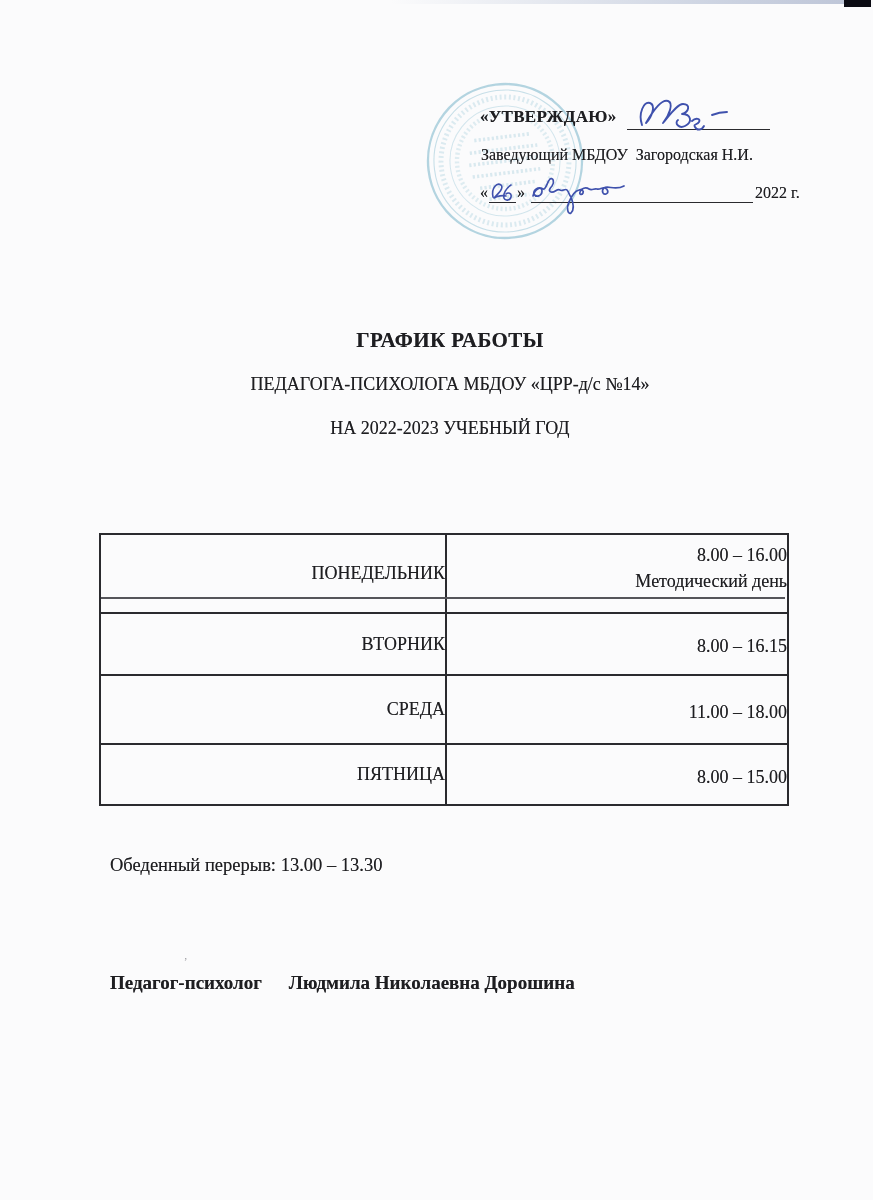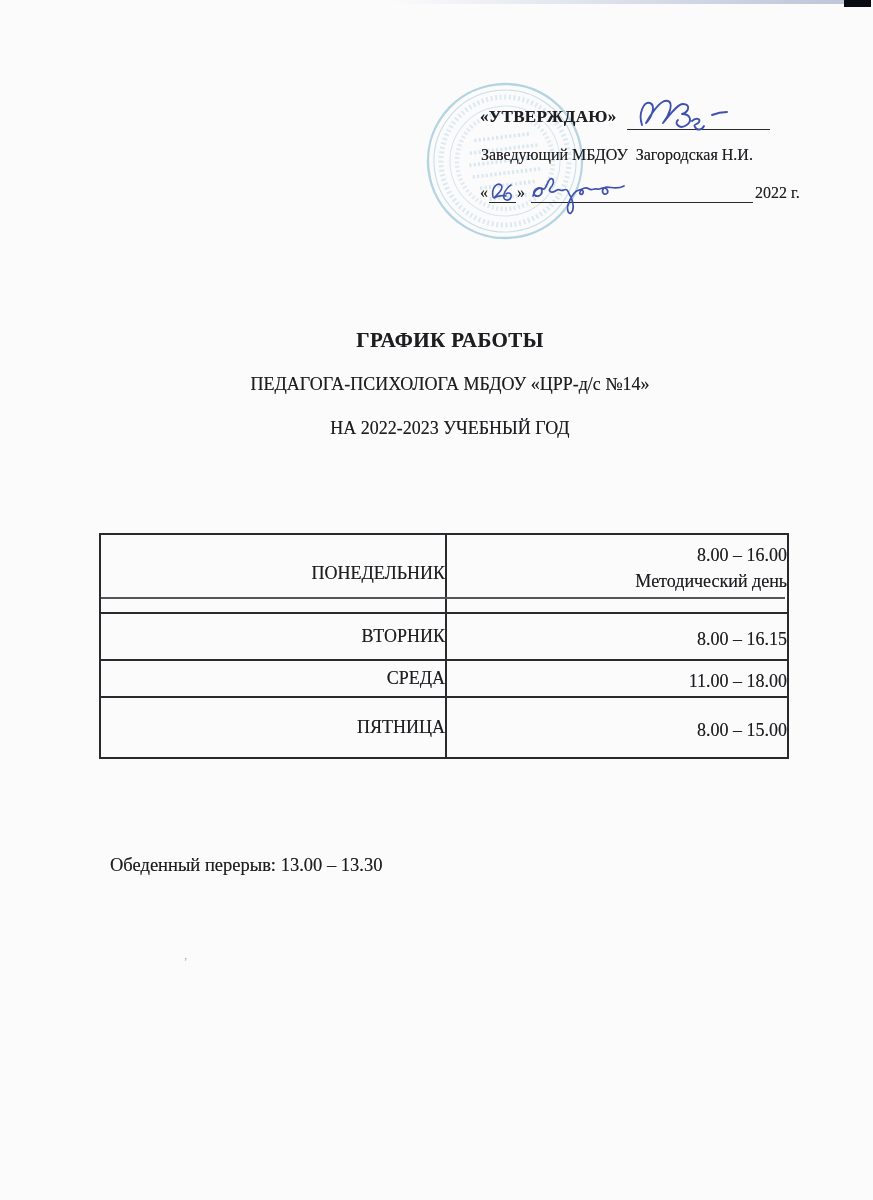--- a/index.html
+++ b/index.html
@@ -49,22 +49,22 @@
   table { border-collapse: collapse; table-layout: fixed; width: 688px; }
   td {
     border: 2px solid #2a2a2e;
     text-align: right;
     vertical-align: middle;
     font-size: 18px;
   }
   col.c-day { width: 346px; }
   col.c-hours { width: 342px; }
   tr.r0 { height: 79px; }
-  tr.r1 { height: 47px; }
-  tr.r2 { height: 37px; margin-top: 12px; }
+  tr.r1 { height: 62px; }
+  tr.r2 { height: 69px; margin-top: 12px; }
   tr.r3 { height: 52px; }
   tr.r4 { height: 61px; }
   td.hours-top { vertical-align: top; padding-top: 7px; line-height: 26px; }
   td.hours-mid { padding-top: 5px; }
   .double-line { left: 101px; top: 597px; width: 684px; height: 1.5px; background: #55555a; }
 
   
   .lunch-line { left: 110px; top: 855px; font-size: 18.5px; }
   .sig-row { left: 110px; top: 972px; font-size: 19px; font-weight: bold; }
   .sig-row .name-gap { margin-left: 27px; }
@@ -156,14 +156,17 @@
       <tr class="r4">
         <td class="scan-soft">ПЯТНИЦА</td>
         <td class="hours-mid scan-soft">8.00 – 15.00</td>
       </tr>
     </tbody>
       </table>
   </div>
   <div class="abs double-line"></div>
 
   <div class="abs lunch-line scan-soft">Обеденный перерыв: 13.00 – 13.30</div>
+  <div class="abs sig-row">
+    <span class="scan-soft">Педагог-психолог</span><span class="name-gap scan-soft">Людмила Николаевна Дорошина</span>
+  </div>
 
 </div>
 
 </body></html>

